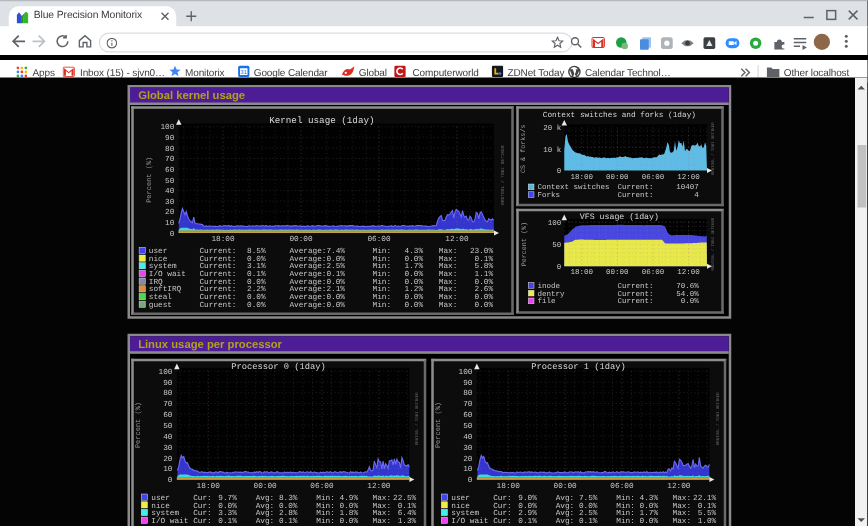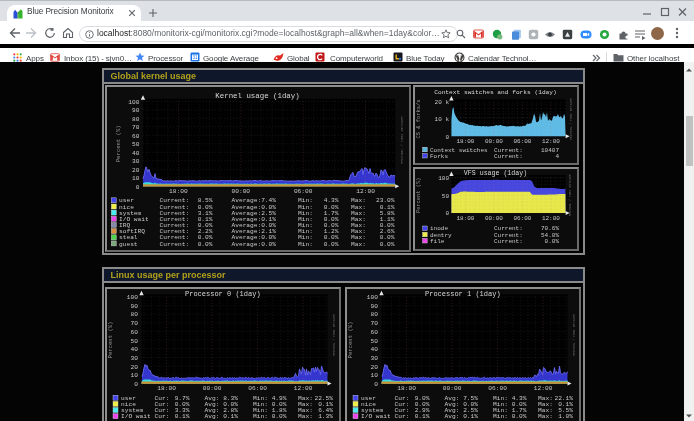--- a/index.html
+++ b/index.html
@@ -7,21 +7,21 @@
 
 #tabbar { position:absolute; left:0; top:0; width:694px; height:22px; background:#dee1e6; border-top:1px solid #b6b9bd; }
 #tab { position:absolute; left:7px; top:4px; width:134px; height:17px; background:#fff; border-radius:8px 8px 0 0; }
 #tabtitle { position:absolute; left:27px; top:4.5px; font-size:8.3px; letter-spacing:-0.1px; color:#3c4043; white-space:nowrap; }
 #toolbar { position:absolute; left:0; top:21px; width:694px; height:23px; background:#fff; }
 #urlbar { position:absolute; left:79px; top:5px; width:379px; height:16px; background:#fff; border:1px solid #dadce0; border-radius:8px; }
 #bookbar { position:absolute; left:0; top:48px; width:694px; height:18px; background:#fff; }
 .bi { position:absolute; top:5.5px; font-size:8px; letter-spacing:-0.1px; color:#3c4043; white-space:nowrap; }
 #content { position:absolute; left:0; top:62px; width:694px; height:359px; background:#040404; overflow:hidden; }
 .section { position:absolute; border:2px solid #8a8a8a; background:#000; }
-.sectitle { height:14px; background:#0f172a; border-bottom:2px solid #8a8a8a; color:#b1a11b;
+.sectitle { height:14px; background:#4c1d95; border-bottom:2px solid #8a8a8a; color:#b1a11b;
   font-weight:bold; font-size:9px; line-height:12.5px; padding-left:7px; }
 .panel { position:absolute; background:#0c0c0c; border:2px solid #8e8e8e; border-bottom-color:#6a6a6a; border-right-color:#6a6a6a; }
 
 #sbar { position:absolute; left:684px; top:0; width:10px; height:359px; background:#f1f1f1; }
 #sthumb { position:absolute; left:1.5px; top:54px; width:7px; height:50px; background:#c1c1c1; }
 .icon { position:absolute; }
 </style></head>
 <body>
 <div id="page">
 
@@ -57,21 +57,20 @@
         <path d="M10.3 6 A4.3 4.3 0 1 1 8.9 2.8 M8.9 1 v2.2 h-2.4" stroke="#5f6368" stroke-width="1.2" fill="none"></path>
       </svg>
   <svg class="icon" style="left:62px; top:6px" width="12" height="12" viewBox="0 0 12 12">
         <path d="M1.5 5.5 L6 1.5 L10.5 5.5 V10.5 H7.5 V7 H4.5 V10.5 H1.5 Z" stroke="#5f6368" stroke-width="1.1" fill="none"></path>
       </svg>
   <div id="urlbar"></div>
   <svg class="icon" style="left:85px; top:9px" width="9" height="9" viewBox="0 0 9 9">
         <circle cx="4.5" cy="4.5" r="3.8" stroke="#5f6368" stroke-width="0.9" fill="none"></circle>
         <path d="M4.5 2.2 v0.9 M4.5 4.2 v2.4" stroke="#5f6368" stroke-width="0.9"></path>
       </svg>
-  <div class="abs" style="left:97px; top:7px; font-size:8.5px; color:#5f6368; width:345px; overflow:hidden; white-space:nowrap"><span style="color:#202124">localhost</span>:8080/monitorix-cgi/monitorix.cgi?mode=localhost&amp;graph=all&amp;when=1day&amp;color…</div>
   <svg class="icon" style="left:441px; top:8px" width="10" height="10" viewBox="0 0 10 10">
         <path d="M5 0.8 L6.2 3.6 L9.2 3.8 L6.9 5.8 L7.6 8.8 L5 7.2 L2.4 8.8 L3.1 5.8 L0.8 3.8 L3.8 3.6 Z" fill="none" stroke="#5f6368" stroke-width="0.9"></path>
       </svg>
   <svg class="icon" style="left:456px; top:8px" width="10" height="10" viewBox="0 0 10 10">
         <circle cx="4" cy="4" r="2.8" stroke="#5f6368" stroke-width="1.1" fill="none"></circle>
         <path d="M6.2 6.2 L9 9" stroke="#5f6368" stroke-width="1.2"></path>
       </svg>
   <svg class="icon" style="left:473px; top:8px" width="11" height="10" viewBox="0 0 11 10">
         <rect x="0.5" y="1" width="10" height="8" rx="1" fill="#fff" stroke="#d93025" stroke-width="0.8"></rect>
         <path d="M1.2 1.8 L5.5 5.2 L9.8 1.8 V8.6 H8 V4.4 L5.5 6.4 L3 4.4 V8.6 H1.2 Z" fill="#d93025"></path>
@@ -133,43 +132,43 @@
   </svg>
   <div class="bi" style="left:26px">Apps</div>
   <svg class="icon" style="left:50px; top:5px" width="10" height="9" viewBox="0 0 11 10">
         <rect x="0.5" y="0.8" width="10" height="8.4" rx="1" fill="#fff" stroke="#d93025" stroke-width="0.8"></rect>
         <path d="M1.2 1.6 L5.5 5 L9.8 1.6 V8.4 H8 V4.2 L5.5 6.2 L3 4.2 V8.4 H1.2 Z" fill="#d93025"></path>
       </svg>
   <div class="bi" style="left:64px">Inbox (15) - sjvn0…</div>
   <svg class="icon" style="left:135px; top:4px" width="10" height="10" viewBox="0 0 10 10">
         <path d="M5 0.5 L6.3 3.5 L9.5 3.7 L7 5.8 L7.8 9 L5 7.2 L2.2 9 L3 5.8 L0.5 3.7 L3.7 3.5 Z" fill="#4285f4"></path>
       </svg>
-  <div class="bi" style="left:148px">Processor</div>
+  <div class="bi" style="left:148px">Monitorix</div>
   <svg class="icon" style="left:190px; top:4px" width="10" height="10" viewBox="0 0 10 10">
         <rect x="0.5" y="0.5" width="9" height="9" rx="1.2" fill="#1a73e8"></rect>
         <rect x="2" y="2.6" width="6" height="5.4" fill="#fff"></rect>
         <text x="5" y="7.2" font-size="4.6" fill="#1a73e8" text-anchor="middle" font-family="Liberation Sans">31</text>
       </svg>
-  <div class="bi" style="left:203px">Google Average</div>
+  <div class="bi" style="left:203px">Google Calendar</div>
   <svg class="icon" style="left:273px; top:4px" width="11" height="10" viewBox="0 0 11 10">
         <path d="M0.5 7.5 Q3 2 7 3.5 L10.5 1 L9.5 5 Q7.5 9.5 3 8.5 Z" fill="#e02b20"></path>
         <circle cx="3.6" cy="6.2" r="0.9" fill="#fff"></circle>
       </svg>
   <div class="bi" style="left:287px">Global</div>
   <svg class="icon" style="left:315px; top:4px" width="10" height="10" viewBox="0 0 10 10">
         <rect x="0.5" y="0.5" width="9" height="9" rx="1" fill="#c01818"></rect>
         <path d="M7.2 3.4 A2.6 2.6 0 1 0 7.2 6.6" stroke="#fff" stroke-width="1.3" fill="none"></path>
       </svg>
   <div class="bi" style="left:330px">Computerworld</div>
   <svg class="icon" style="left:393px; top:4px" width="10" height="10" viewBox="0 0 10 10">
         <rect x="0.5" y="0.5" width="9" height="9" rx="1" fill="#15171c"></rect>
         <path d="M2.5 7.5 V2.5 h1.4 v3.6 h2 v1.4 Z" fill="#e8b018"></path>
         <circle cx="7" cy="6.8" r="1.1" fill="#2e6fe8"></circle>
       </svg>
-  <div class="bi" style="left:406px">Blue Today</div>
+  <div class="bi" style="left:406px">ZDNet Today</div>
   <svg class="icon" style="left:454px; top:4px" width="11" height="11" viewBox="0 0 11 11">
         <circle cx="5.5" cy="5.5" r="5" fill="#464342"></circle>
         <path d="M1.6 5.5 a3.9 3.9 0 0 0 2.2 3.5 L1.9 4 Z M5.5 1.6 a3.9 3.9 0 0 0 -3.3 1.8 l1 0 c0.4 0 1 -0.1 1 -0.1 l1.6 4.6 1 -2.9 c0.2 -0.5 -0.3 -1.6 -0.3 -1.6 0 0 0.6 0.1 0.9 0.1 l0.9 0 A3.9 3.9 0 0 0 5.5 1.6 Z M9.2 4.4 c0 0.5 -0.1 1 -0.4 1.6 L7.2 8.9 A3.9 3.9 0 0 0 9.2 4.4 Z M5.6 6.4 L4.5 9.3 a3.9 3.9 0 0 0 2.3 -0.1 Z" fill="#fff"></path>
       </svg>
   <div class="bi" style="left:468px">Calendar Technol…</div>
   <svg class="icon" style="left:592px; top:6px" width="9" height="8" viewBox="0 0 9 8">
         <path d="M1 1 L4 4 L1 7 M4.5 1 L7.5 4 L4.5 7" stroke="#5f6368" stroke-width="1.1" fill="none"></path>
       </svg>
   <div class="abs" style="left:606px; top:4px; width:1px; height:11px; background:#dadce0"></div>
   <svg class="icon" style="left:613px; top:5px" width="11" height="9" viewBox="0 0 11 9">

